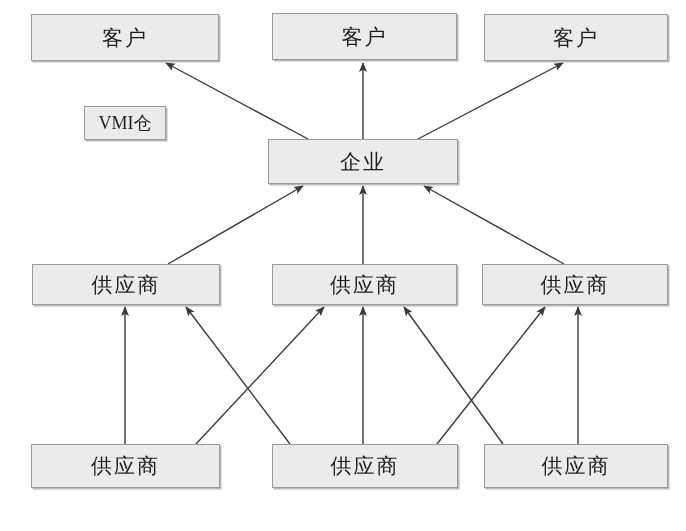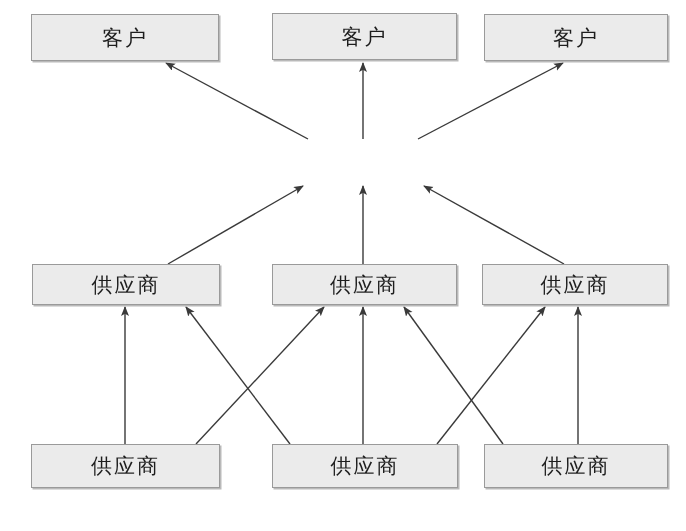--- a/index.html
+++ b/index.html
@@ -71,21 +71,23 @@
         <line x1="503" y1="444" x2="404" y2="307" marker-end="url(#ah)"></line>
         <line x1="437" y1="444" x2="545" y2="307" marker-end="url(#ah)"></line>
         <line x1="578" y1="444" x2="578" y2="307" marker-end="url(#ah)"></line>
       </g>
   </svg>
 
   <div class="node" style="left: 31px; top: 14px; width: 188px; height: 47px; background: rgb(235, 235, 235); border-color: rgb(154, 154, 154); box-shadow: rgb(185, 185, 185) 1.5px 1.5px 0px 0px;">客户</div>
   <div class="node" style="left: 272px; top: 13px; width: 185px; height: 47px; background: rgb(235, 235, 235); border-color: rgb(154, 154, 154); box-shadow: rgb(185, 185, 185) 1.5px 1.5px 0px 0px;">客户</div>
   <div class="node" style="left: 484px; top: 14px; width: 184px; height: 47px; background: rgb(235, 235, 235); border-color: rgb(154, 154, 154); box-shadow: rgb(185, 185, 185) 1.5px 1.5px 0px 0px;">客户</div>
 
+  <div class="node vmi" style="left: 84px; top: 106px; width: 82px; height: 34px; background: rgb(235, 235, 235); border-color: rgb(154, 154, 154); box-shadow: rgb(185, 185, 185) 1.5px 1.5px 0px 0px;">VMI仓</div>
 
+  <div class="node" style="left: 268px; top: 139px; width: 190px; height: 45px; background: rgb(235, 235, 235); border-color: rgb(154, 154, 154); box-shadow: rgb(185, 185, 185) 1.5px 1.5px 0px 0px;">企业</div>
 
   <div class="node" style="left: 32px; top: 264px; width: 188px; height: 41px; background: rgb(235, 235, 235); border-color: rgb(154, 154, 154); box-shadow: rgb(185, 185, 185) 1.5px 1.5px 0px 0px;">供应商</div>
   <div class="node" style="left: 272px; top: 264px; width: 185px; height: 41px; background: rgb(235, 235, 235); border-color: rgb(154, 154, 154); box-shadow: rgb(185, 185, 185) 1.5px 1.5px 0px 0px;">供应商</div>
   <div class="node" style="left: 482px; top: 264px; width: 186px; height: 41px; background: rgb(235, 235, 235); border-color: rgb(154, 154, 154); box-shadow: rgb(185, 185, 185) 1.5px 1.5px 0px 0px;">供应商</div>
 
   <div class="node" style="left: 31px; top: 444px; width: 189px; height: 44px; background: rgb(235, 235, 235); border-color: rgb(154, 154, 154); box-shadow: rgb(185, 185, 185) 1.5px 1.5px 0px 0px;">供应商</div>
   <div class="node" style="left: 272px; top: 444px; width: 186px; height: 44px; background: rgb(235, 235, 235); border-color: rgb(154, 154, 154); box-shadow: rgb(185, 185, 185) 1.5px 1.5px 0px 0px;">供应商</div>
   <div class="node" style="left: 484px; top: 444px; width: 184px; height: 44px; background: rgb(235, 235, 235); border-color: rgb(154, 154, 154); box-shadow: rgb(185, 185, 185) 1.5px 1.5px 0px 0px;">供应商</div>
 
 </div>

